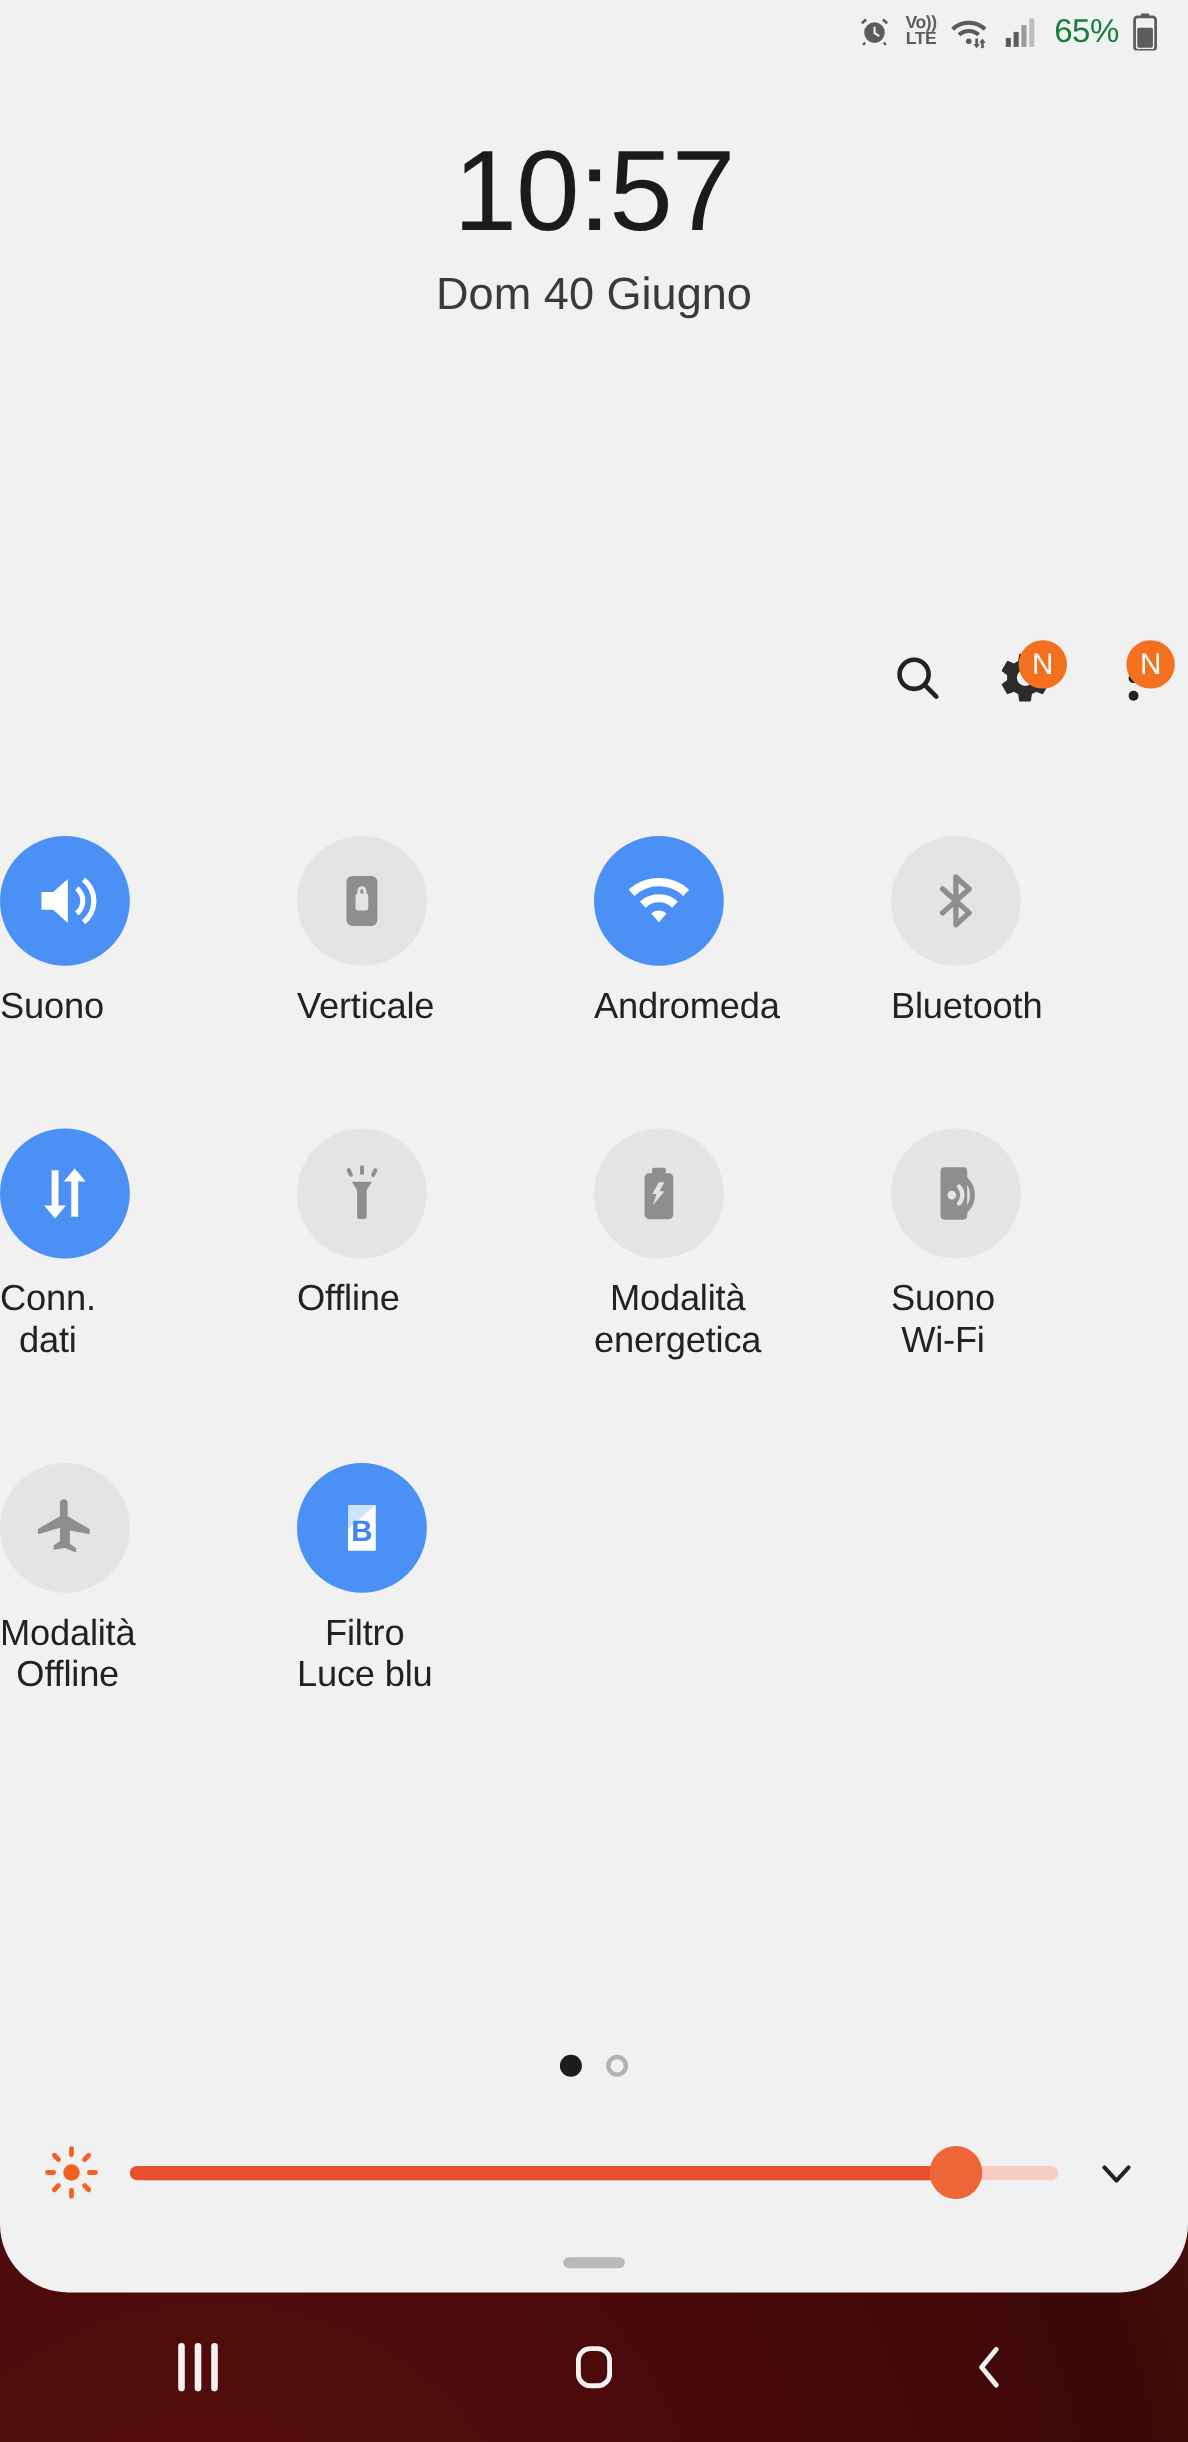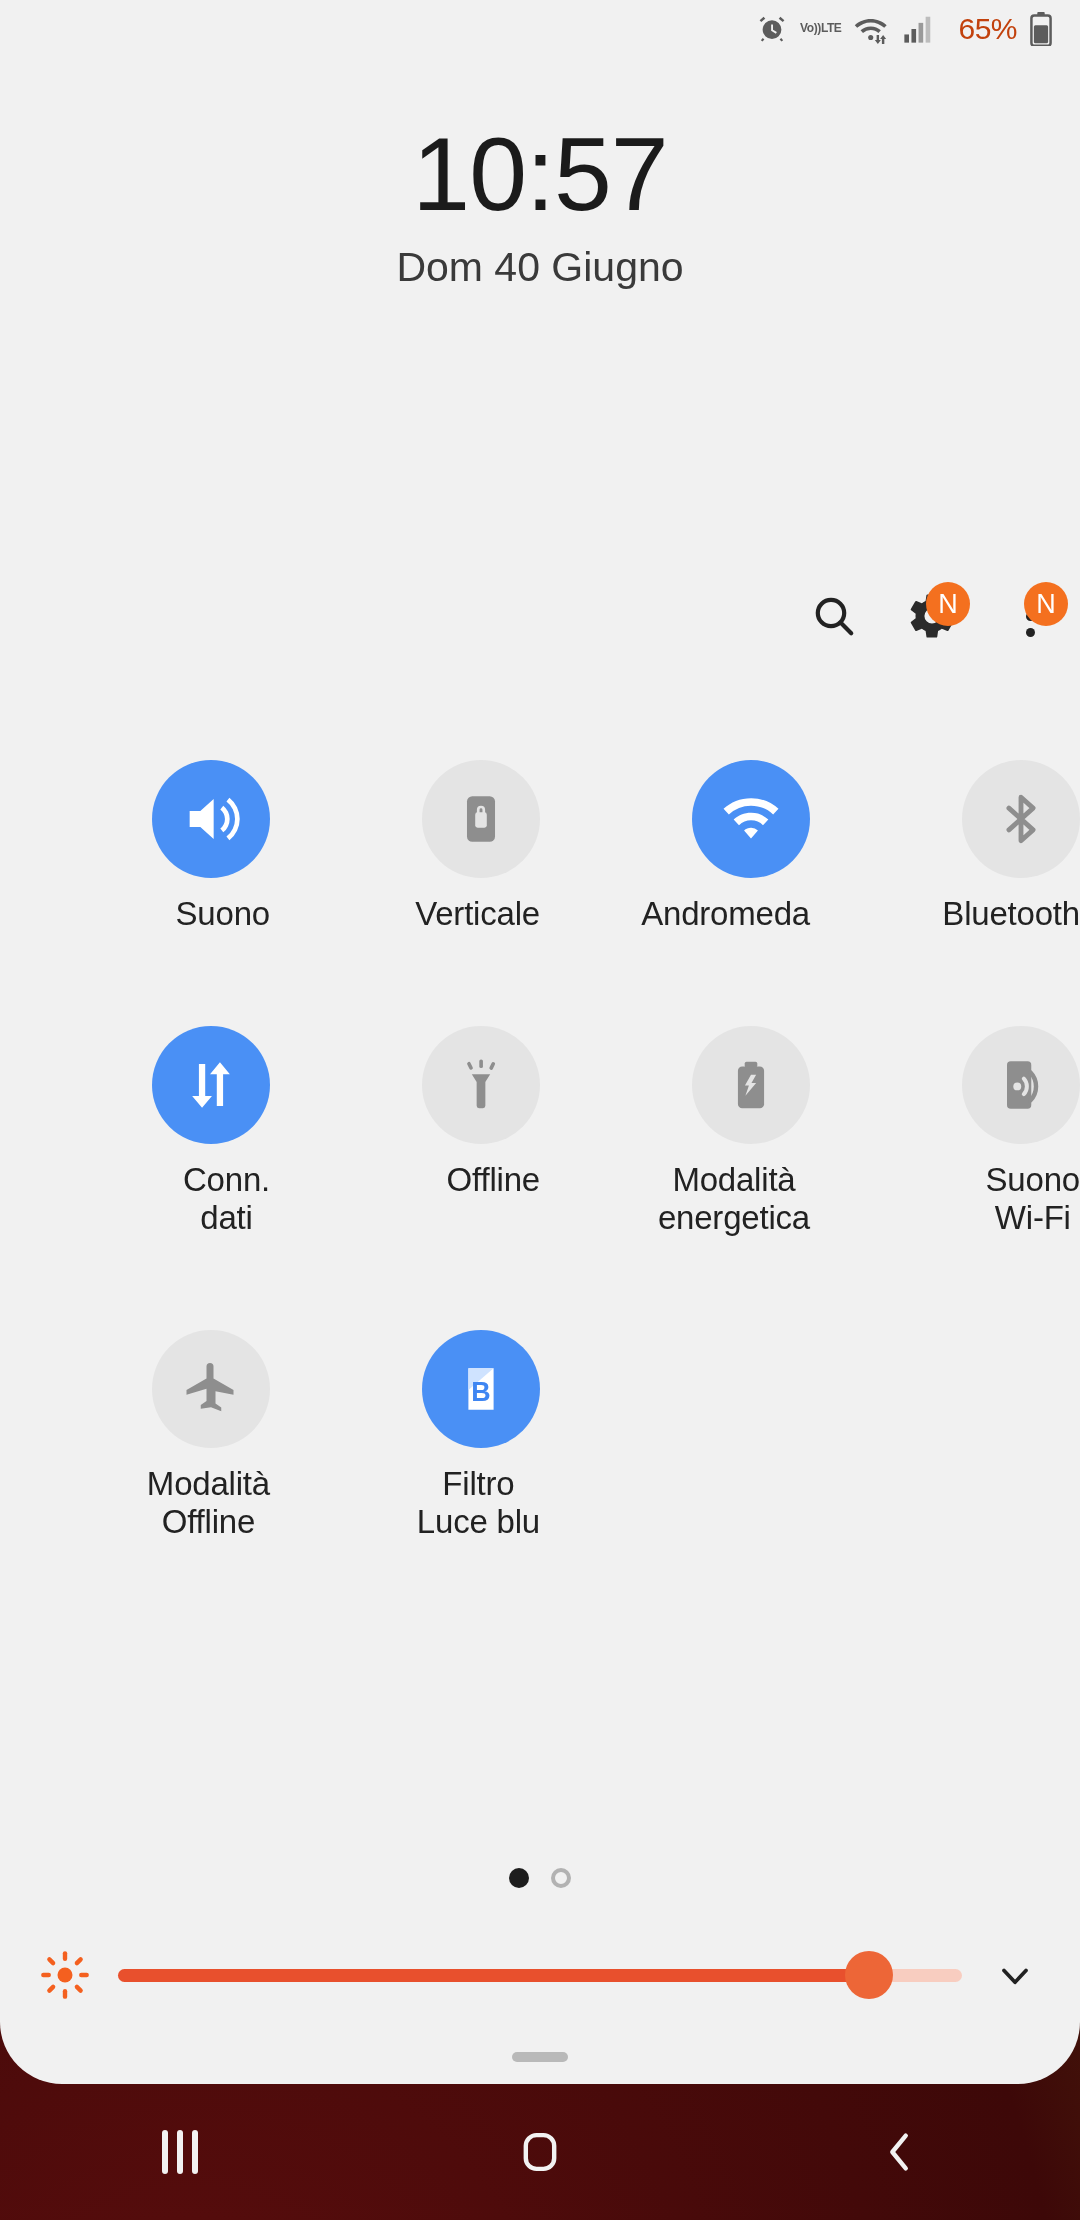--- a/index.html
+++ b/index.html
@@ -32,27 +32,27 @@
   
   #statusbar {
     position:absolute; top:0; left:0; right:0;
     height:58px;
     display:flex; align-items:center; justify-content:flex-end;
     padding-right:28px;
     gap:13px;
   }
   #statusbar .sb-icon { display:flex; align-items:center; }
   .volte {
-    display:flex; flex-direction:row; align-items:center;
+    display:flex; flex-direction:column; align-items:center;
     line-height:0.92; color:#5c5c5c;
-    font-size:12px; font-weight:bold; letter-spacing:-0.4px;
+    font-size:16px; font-weight:bold; letter-spacing:-0.4px;
   }
   .batt-pct {
-    font-size:30px; color:#c2410c; font-weight:400;
-    letter-spacing:-0.5px; margin-left:12px;
+    font-size:30px; color:#15803d; font-weight:400;
+    letter-spacing:-0.5px; margin-left:2px;
   }
   
   #clockwrap { position:absolute; top:122px; left:0; right:0; text-align:center; }
   #clock {
     font-size:104px; font-weight:300; color:#1b1b1b;
     letter-spacing:-1px; line-height:1.0;
   }
   #date {
     margin-top:18px;
     font-size:41px; font-weight:300; color:#3a3a3a;
@@ -72,21 +72,21 @@
     display:flex; align-items:center; justify-content:center;
   }
   .dots3 { display:flex; flex-direction:column; gap:7px; align-items:center; }
   .dots3 i { width:9px; height:9px; border-radius:50%; background:#222; display:block; }
   
   #grid {
     position:absolute; top:760px; left:0; right:0;
     display:grid; grid-template-columns:repeat(4,1fr);
     row-gap:92px;
   }
-  .tile { display:flex; flex-direction:column; align-items:flex-end; }
+  .tile { display:flex; flex-direction:column; align-items:flex-start; }
   .tile-circle {
     width:118px; height:118px; border-radius:50%;
     display:flex; align-items:center; justify-content:center;
     background:#e4e4e4;
   }
   .tile-circle.on { background:#4a90f5; }
   .tile-label {
     margin-top:17px; text-align:center;
     font-size:33px; font-weight:400; color:#222;
     line-height:1.17; letter-spacing:-0.2px;

